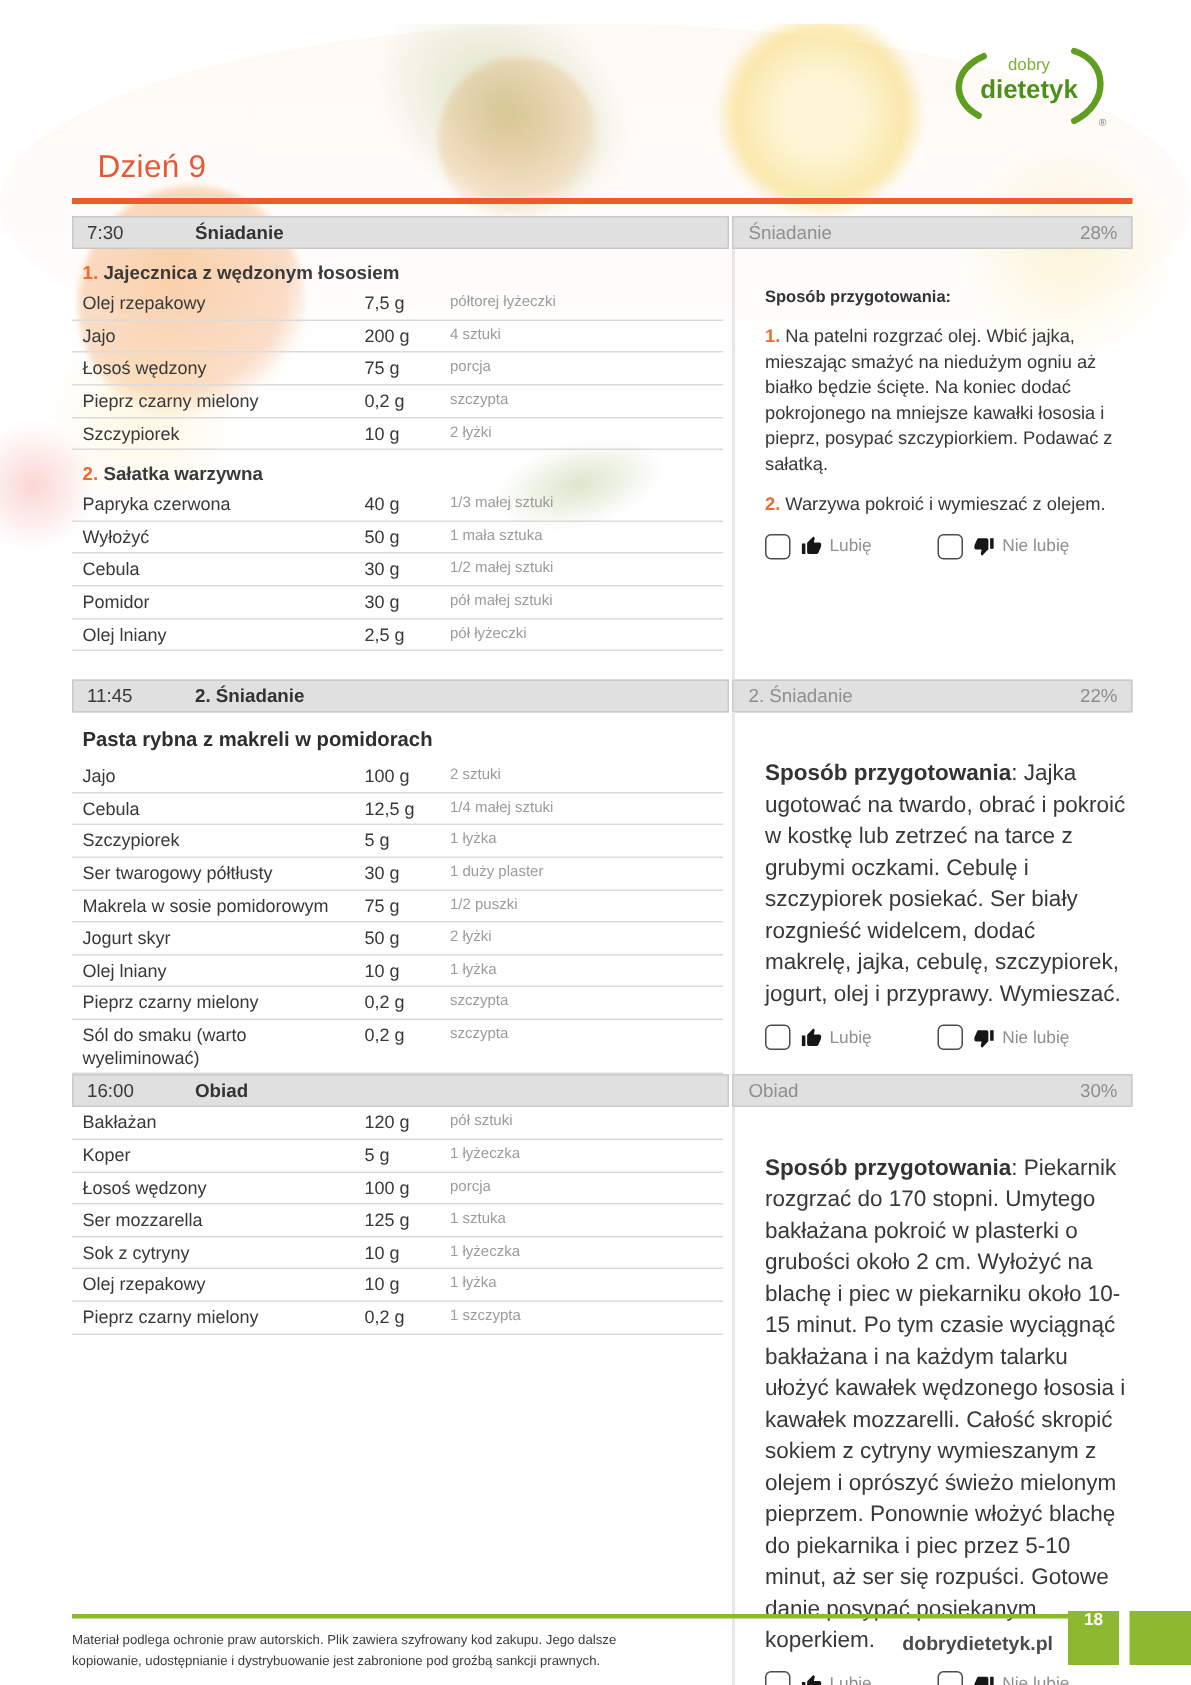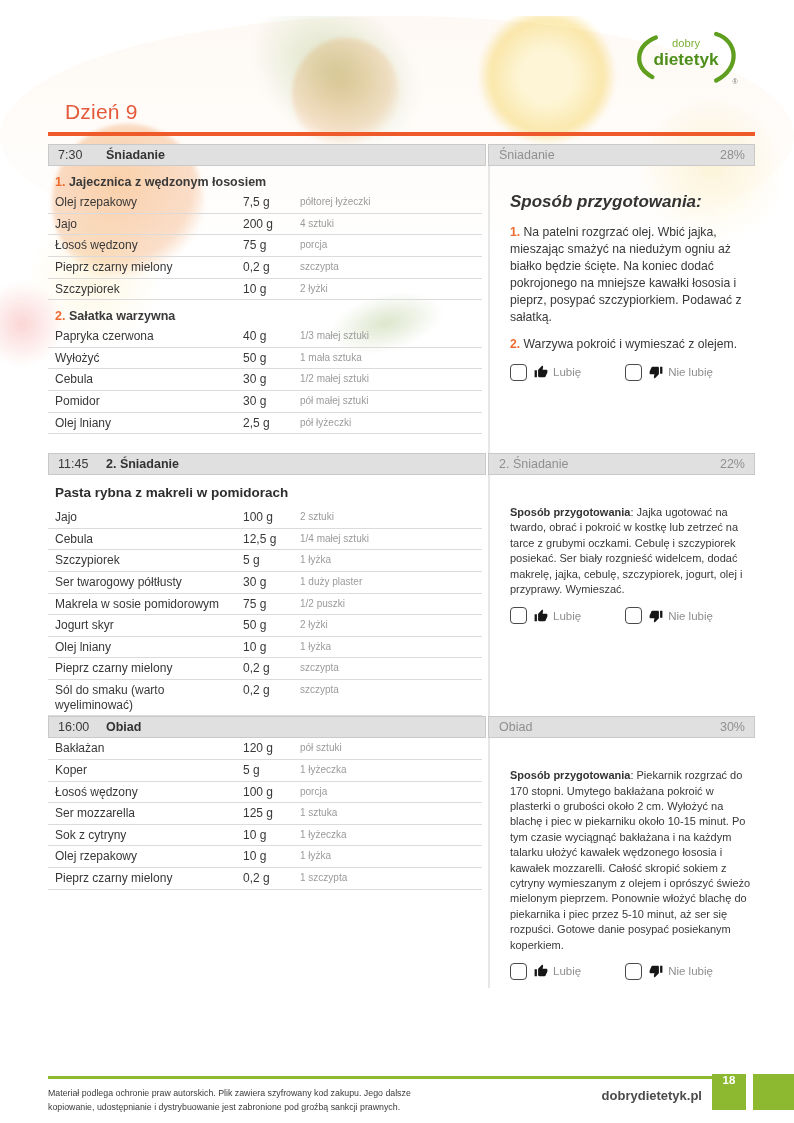--- a/index.html
+++ b/index.html
@@ -42,21 +42,21 @@
   .day-title{position:absolute;left:65px;top:84px;z-index:2;
     font-size:21px;font-weight:normal;color:#E5593B;letter-spacing:.2px;}
   .orange-rule{position:absolute;left:48px;top:116px;width:707px;height:4px;
     background:#EF5A2B;z-index:2;}
 
   
   .content{position:absolute;left:48px;top:128px;width:707px;z-index:2;}
   .meal{width:707px;}
   .meal-bar{display:flex;height:22px;}
   .bar-left{width:438px;background:#E0E0E0;border:1px solid #C9C9C9;
-    display:flex;align-items:center;box-sizing:border-box;}
+    display:flex;align-items:center;box-sizing:border-box;gap:24px;}
   .bar-gap{width:2px;}
   .bar-right{flex:1;background:#E0E0E0;border:1px solid #C9C9C9;
     display:flex;align-items:center;justify-content:space-between;
     box-sizing:border-box;padding:0 9px 0 10px;}
   .bar-time{padding-left:9px;width:48px;font-size:12.5px;color:#3a3a3a;}
   .bar-name{font-size:12.5px;font-weight:bold;color:#333;}
   .bar-sum{font-size:12.5px;color:#8f8f8f;}
   .bar-pct{font-size:12.5px;color:#8f8f8f;}
 
   .meal-body{display:flex;}
@@ -73,23 +73,23 @@
   .subrecipe-h{margin:9px 0 3px;padding-left:7px;font-size:12.5px;font-weight:bold;color:#3a3a3a;}
   .num{color:#EF6A2F;font-weight:bold;}
 
   .ing-table{width:100%;}
   .ing-row{display:flex;align-items:flex-start;border-bottom:1px solid #DBDBDB;
     padding:3px 0 3px 7px;min-height:14px;}
   .ing-name{width:188px;font-size:12px;color:#383838;line-height:1.22;}
   .ing-amount{width:57px;font-size:12px;color:#383838;}
   .ing-desc{flex:1;font-size:10px;color:#9B9B9B;padding-top:1px;line-height:1.2;}
 
-  .prep-h{font-size:17px;font-weight:bold;color:#333;margin:0 0 12px;font-style:italic;}
+  .prep-h{font-size:11px;font-weight:bold;color:#333;margin:0 0 12px;}
   .prep-step{font-size:12.2px;line-height:1.4;margin:0 0 10px;color:#383838;}
-  .prep-text{font-size:11px;line-height:1.4;margin:0 0 10px;color:#383838;}
+  .prep-text{font-size:15px;line-height:1.4;margin:0 0 10px;color:#383838;}
   .prep-text b{color:#333;}
 
   .feedback{display:flex;align-items:center;margin-top:8px;}
   .checkbox{width:15px;height:15px;border:1.6px solid #4a4a4a;border-radius:4px;
     background:#fff;display:inline-block;}
   .thumb{margin-left:7px;display:inline-flex;}
   .fb-label{margin-left:5px;font-size:11.5px;color:#8e8e8e;}
   .fb-group{display:flex;align-items:center;}
   .fb-group + .fb-group{margin-left:44px;}
 

